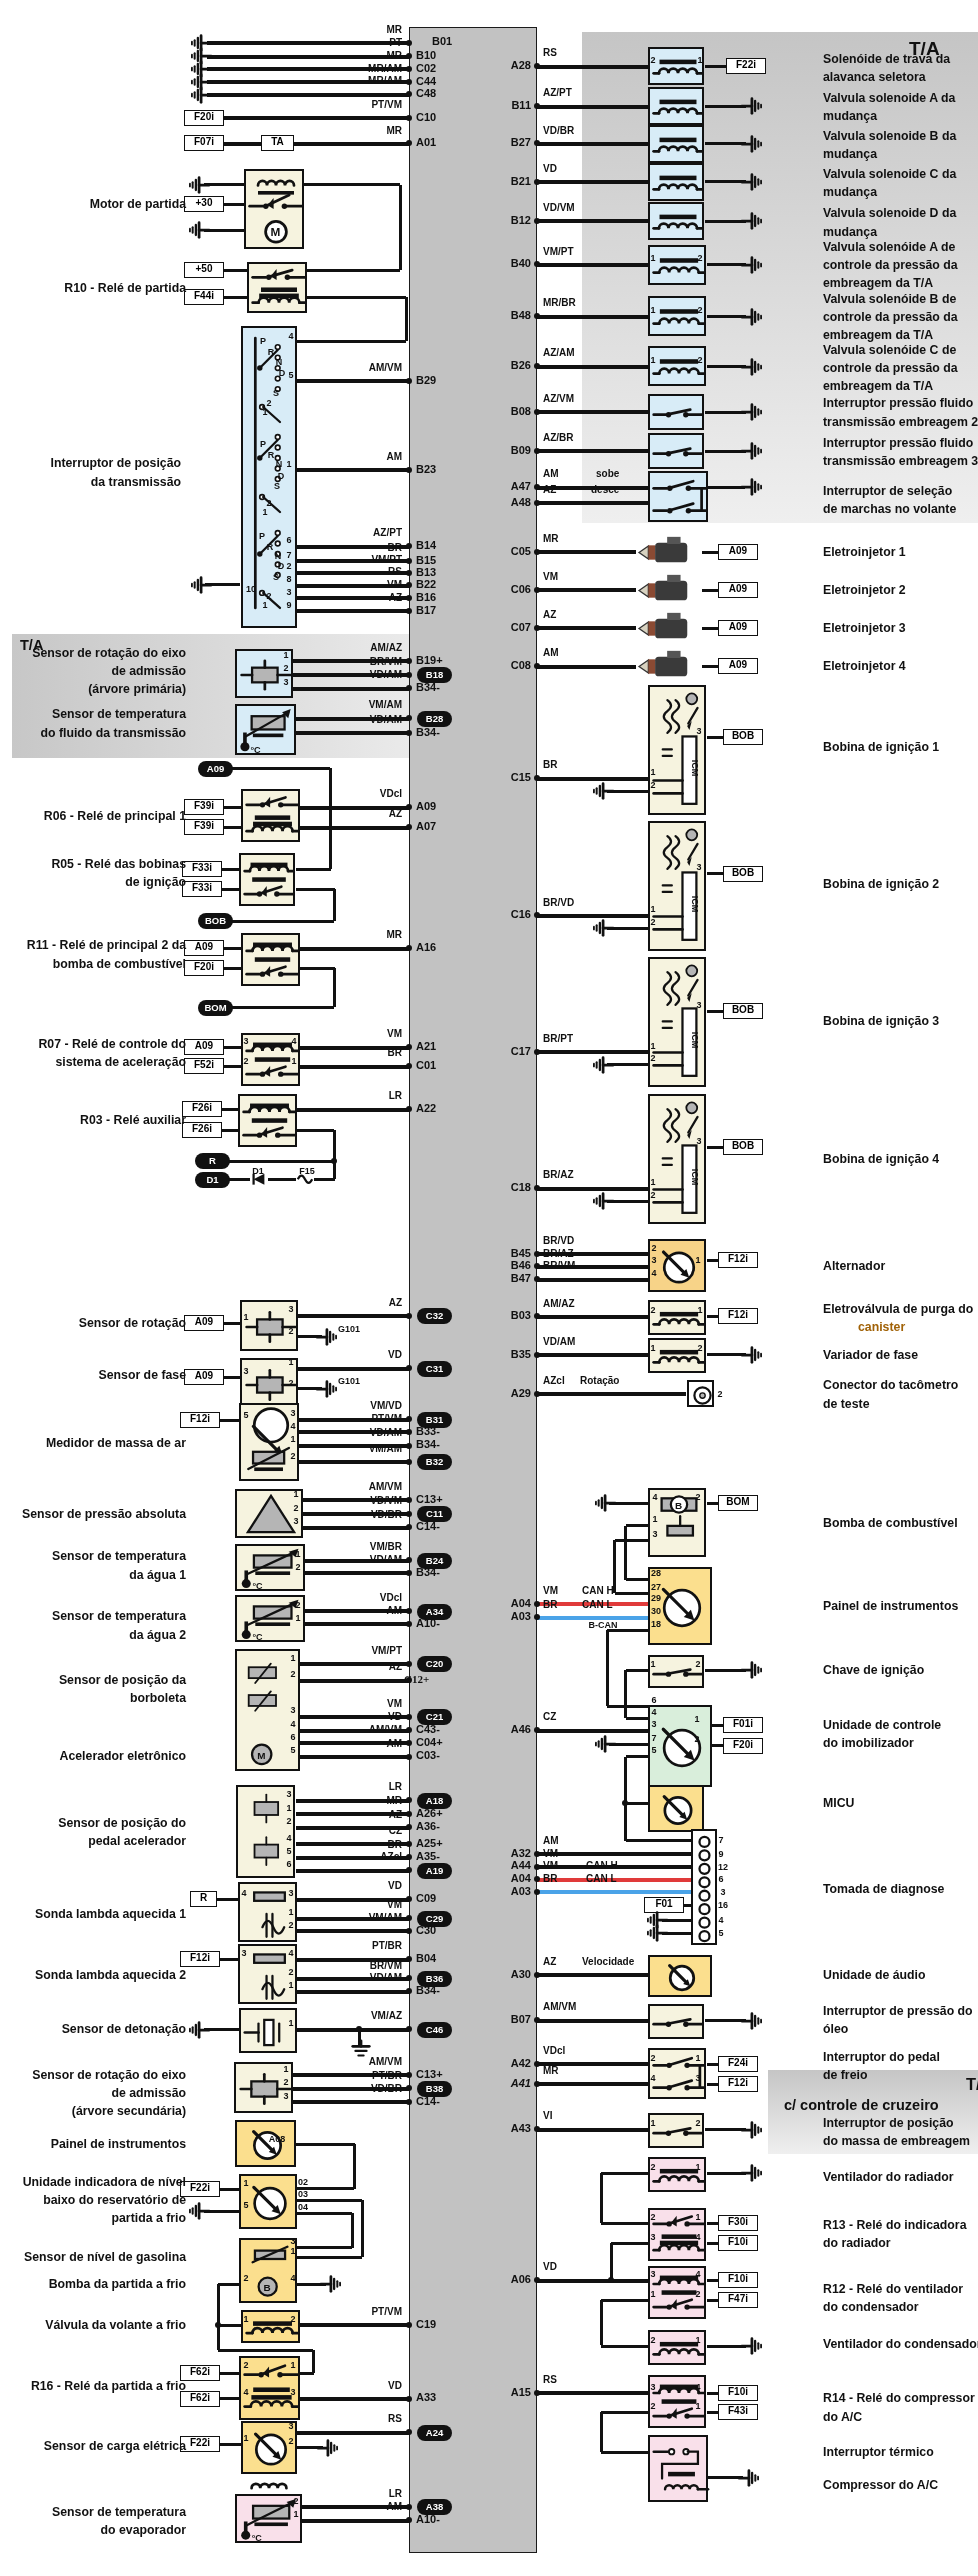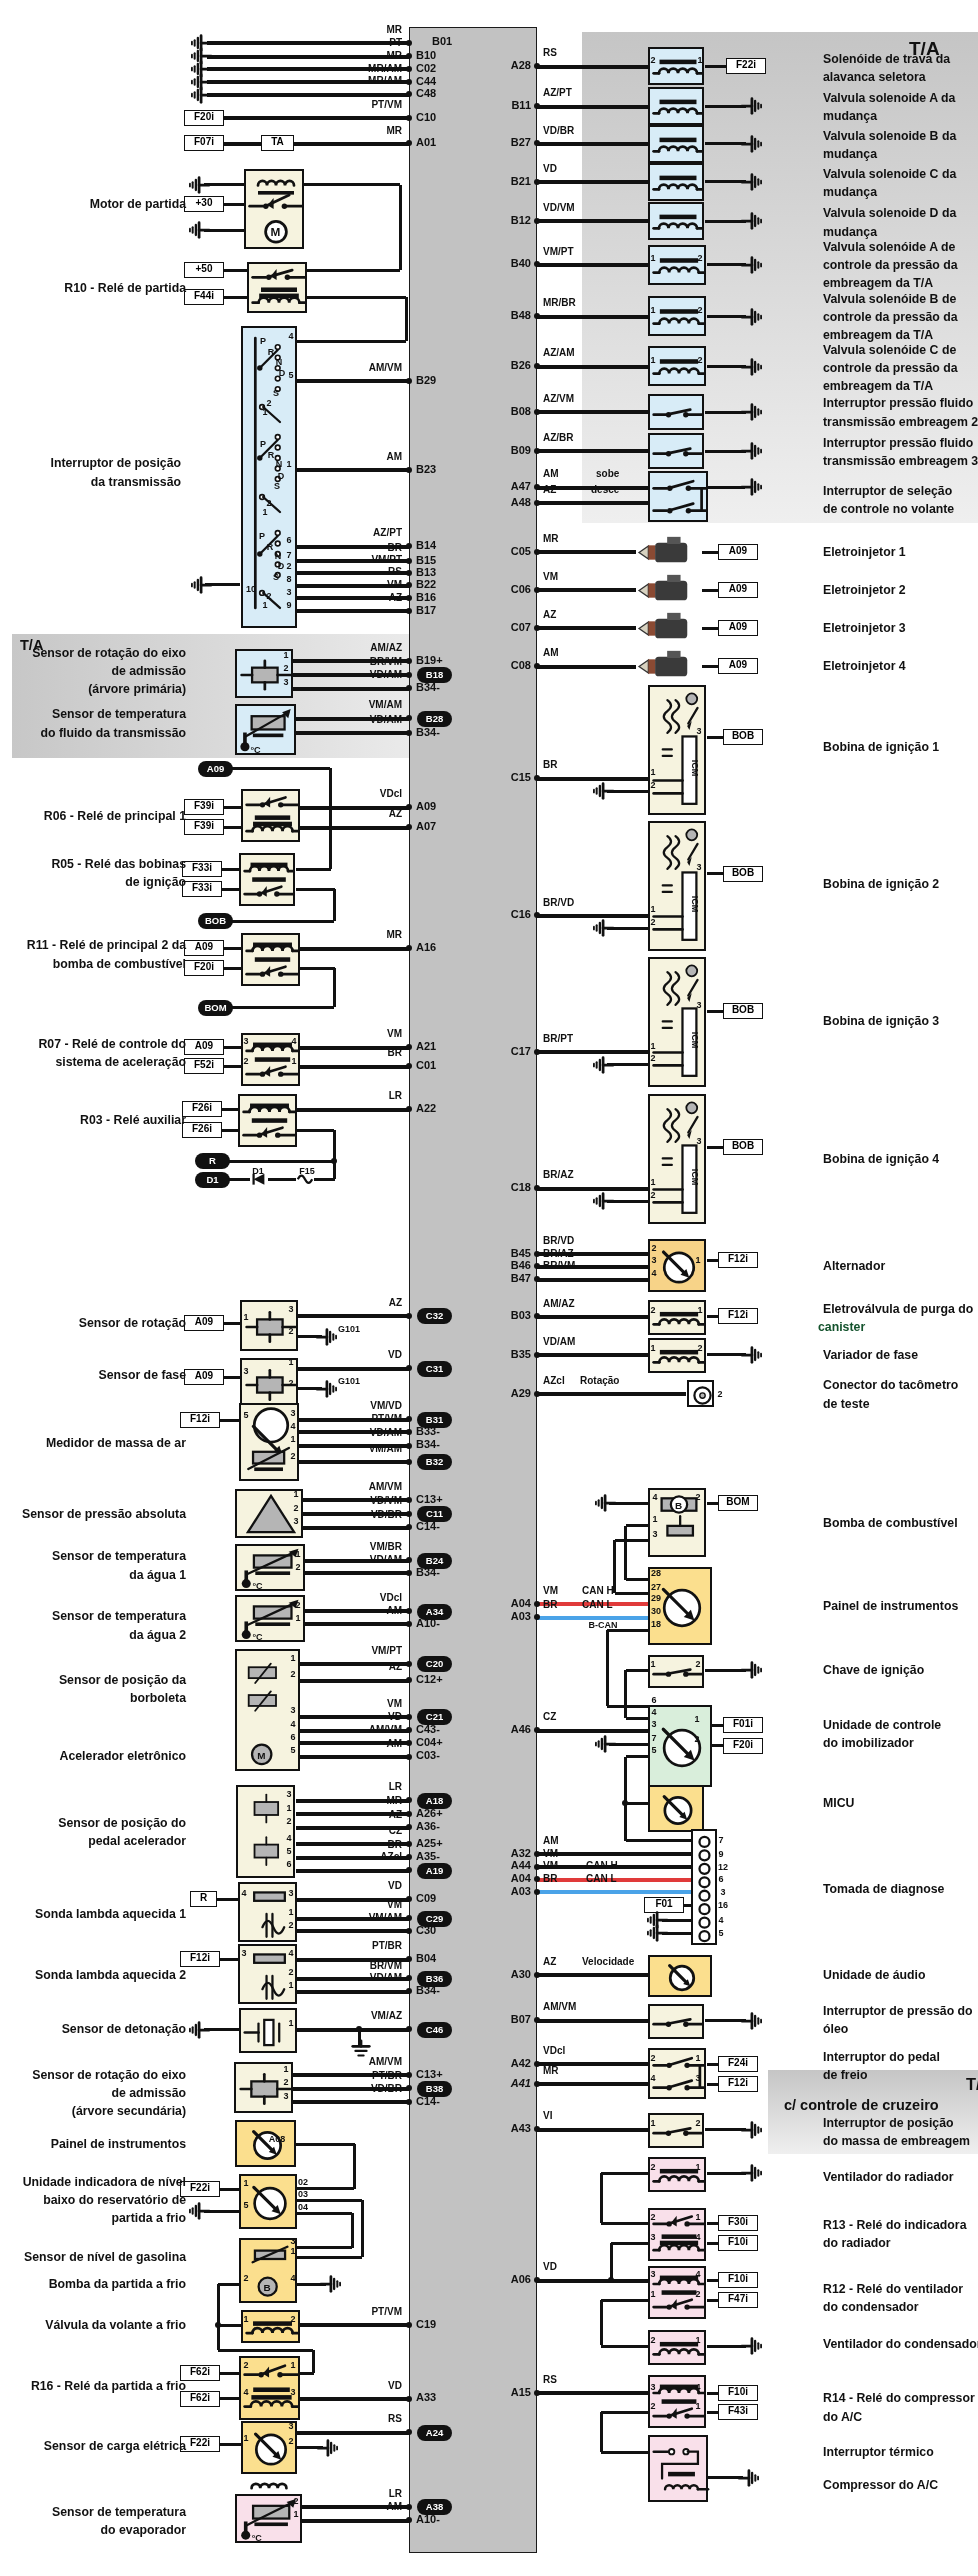--- a/index.html
+++ b/index.html
@@ -331,21 +331,21 @@
     <div class="ln" style="left: 305px; top: 1622px; width: 105px; height: 3.6px; background: rgb(17, 17, 17);"></div>
     <div class="dot" style="left: 406px; top: 1621px;"></div>
     <div class="tx pin" style="top: 1617px; color: rgb(17, 17, 17); left: 416px;">A10-</div>
     <div class="tx wlabel" style="top: 1605px; color: rgb(17, 17, 17); right: 576px;">AM</div>
     <div class="ln" style="left: 300px; top: 1662px; width: 109px; height: 3.6px; background: rgb(17, 17, 17);"></div>
     <div class="dot" style="left: 406px; top: 1661px;"></div>
     <div class="oval" style="left: 417px; top: 1656px;">C20</div>
     <div class="tx wlabel" style="top: 1645px; color: rgb(17, 17, 17); right: 576px;">VM/PT</div>
     <div class="ln" style="left: 300px; top: 1679px; width: 109px; height: 3.6px; background: rgb(17, 17, 17);"></div>
     <div class="dot" style="left: 406px; top: 1677px;"></div>
-    <div class="tx pin" style="top: 1673px; color: rgb(17, 17, 17); left: 416px;">C12+</div>
+    <div class="tx pin" style="top: 1673px; color: rgb(17, 17, 17); left: 404px; font-family: Liberation Serif, serif;">C12+</div>
     <div class="tx wlabel" style="top: 1661px; color: rgb(17, 17, 17); right: 576px;">AZ</div>
     <div class="ln" style="left: 300px; top: 1715px; width: 109px; height: 3.6px; background: rgb(17, 17, 17);"></div>
     <div class="dot" style="left: 406px; top: 1714px;"></div>
     <div class="oval" style="left: 417px; top: 1709px;">C21</div>
     <div class="tx wlabel" style="top: 1698px; color: rgb(17, 17, 17); right: 576px;">VM</div>
     <div class="ln" style="left: 300px; top: 1729px; width: 109px; height: 3.6px; background: rgb(17, 17, 17);"></div>
     <div class="dot" style="left: 406px; top: 1727px;"></div>
     <div class="tx pin" style="top: 1723px; color: rgb(17, 17, 17); left: 416px;">C43-</div>
     <div class="tx wlabel" style="top: 1711px; color: rgb(17, 17, 17); right: 576px;">VD</div>
     <div class="ln" style="left: 300px; top: 1741px; width: 109px; height: 3.6px; background: rgb(17, 17, 17);"></div>
@@ -1809,32 +1809,32 @@
     <div class="tx clabel" style="top: 310px; color: rgb(17, 17, 17); left: 823px;">controle da pressão da</div>
     <div class="tx clabel" style="top: 328px; color: rgb(17, 17, 17); left: 823px;">embreagem da T/A</div>
     <div class="tx clabel" style="top: 343px; color: rgb(17, 17, 17); left: 823px;">Valvula solenóide C de</div>
     <div class="tx clabel" style="top: 361px; color: rgb(17, 17, 17); left: 823px;">controle da pressão da</div>
     <div class="tx clabel" style="top: 379px; color: rgb(17, 17, 17); left: 823px;">embreagem da T/A</div>
     <div class="tx clabel" style="top: 396px; color: rgb(17, 17, 17); left: 823px;">Interruptor pressão fluido</div>
     <div class="tx clabel" style="top: 415px; color: rgb(17, 17, 17); left: 823px;">transmissão embreagem 2</div>
     <div class="tx clabel" style="top: 436px; color: rgb(17, 17, 17); left: 823px;">Interruptor pressão fluido</div>
     <div class="tx clabel" style="top: 454px; color: rgb(17, 17, 17); left: 823px;">transmissão embreagem 3</div>
     <div class="tx clabel" style="top: 484px; color: rgb(17, 17, 17); left: 823px;">Interruptor de seleção</div>
-    <div class="tx clabel" style="top: 502px; color: rgb(17, 17, 17); left: 823px;">de controle no volante</div>
+    <div class="tx clabel" style="top: 502px; color: rgb(17, 17, 17); left: 823px;">de marchas no volante</div>
     <div class="tx clabel" style="top: 545px; color: rgb(17, 17, 17); left: 823px;">Eletroinjetor 1</div>
     <div class="tx clabel" style="top: 583px; color: rgb(17, 17, 17); left: 823px;">Eletroinjetor 2</div>
     <div class="tx clabel" style="top: 621px; color: rgb(17, 17, 17); left: 823px;">Eletroinjetor 3</div>
     <div class="tx clabel" style="top: 659px; color: rgb(17, 17, 17); left: 823px;">Eletroinjetor 4</div>
     <div class="tx clabel" style="top: 740px; color: rgb(17, 17, 17); left: 823px;">Bobina de ignição 1</div>
     <div class="tx clabel" style="top: 877px; color: rgb(17, 17, 17); left: 823px;">Bobina de ignição 2</div>
     <div class="tx clabel" style="top: 1014px; color: rgb(17, 17, 17); left: 823px;">Bobina de ignição 3</div>
     <div class="tx clabel" style="top: 1152px; color: rgb(17, 17, 17); left: 823px;">Bobina de ignição 4</div>
     <div class="tx clabel" style="top: 1259px; color: rgb(17, 17, 17); left: 823px;">Alternador</div>
     <div class="tx clabel" style="top: 1302px; color: rgb(17, 17, 17); left: 823px;">Eletroválvula de purga do</div>
-    <div class="tx clabel" style="top: 1320px; color: #14532d; left: 818px;">canister</div>
+    <div class="tx clabel" style="top: 1320px; color: #a16207; left: 858px;">canister</div>
     <div class="tx clabel" style="top: 1348px; color: rgb(17, 17, 17); left: 823px;">Variador de fase</div>
     <div class="tx clabel" style="top: 1378px; color: rgb(17, 17, 17); left: 823px;">Conector do tacômetro</div>
     <div class="tx clabel" style="top: 1397px; color: rgb(17, 17, 17); left: 823px;">de teste</div>
     <div class="tx clabel" style="top: 1516px; color: rgb(17, 17, 17); left: 823px;">Bomba de combustível</div>
     <div class="tx clabel" style="top: 1599px; color: rgb(17, 17, 17); left: 823px;">Painel de instrumentos</div>
     <div class="tx clabel" style="top: 1663px; color: rgb(17, 17, 17); left: 823px;">Chave de ignição</div>
     <div class="tx clabel" style="top: 1718px; color: rgb(17, 17, 17); left: 823px;">Unidade de controle</div>
     <div class="tx clabel" style="top: 1736px; color: rgb(17, 17, 17); left: 823px;">do imobilizador</div>
     <div class="tx clabel" style="top: 1796px; color: rgb(17, 17, 17); left: 823px;">MICU</div>
     <div class="tx clabel" style="top: 1882px; color: rgb(17, 17, 17); left: 823px;">Tomada de diagnose</div>

